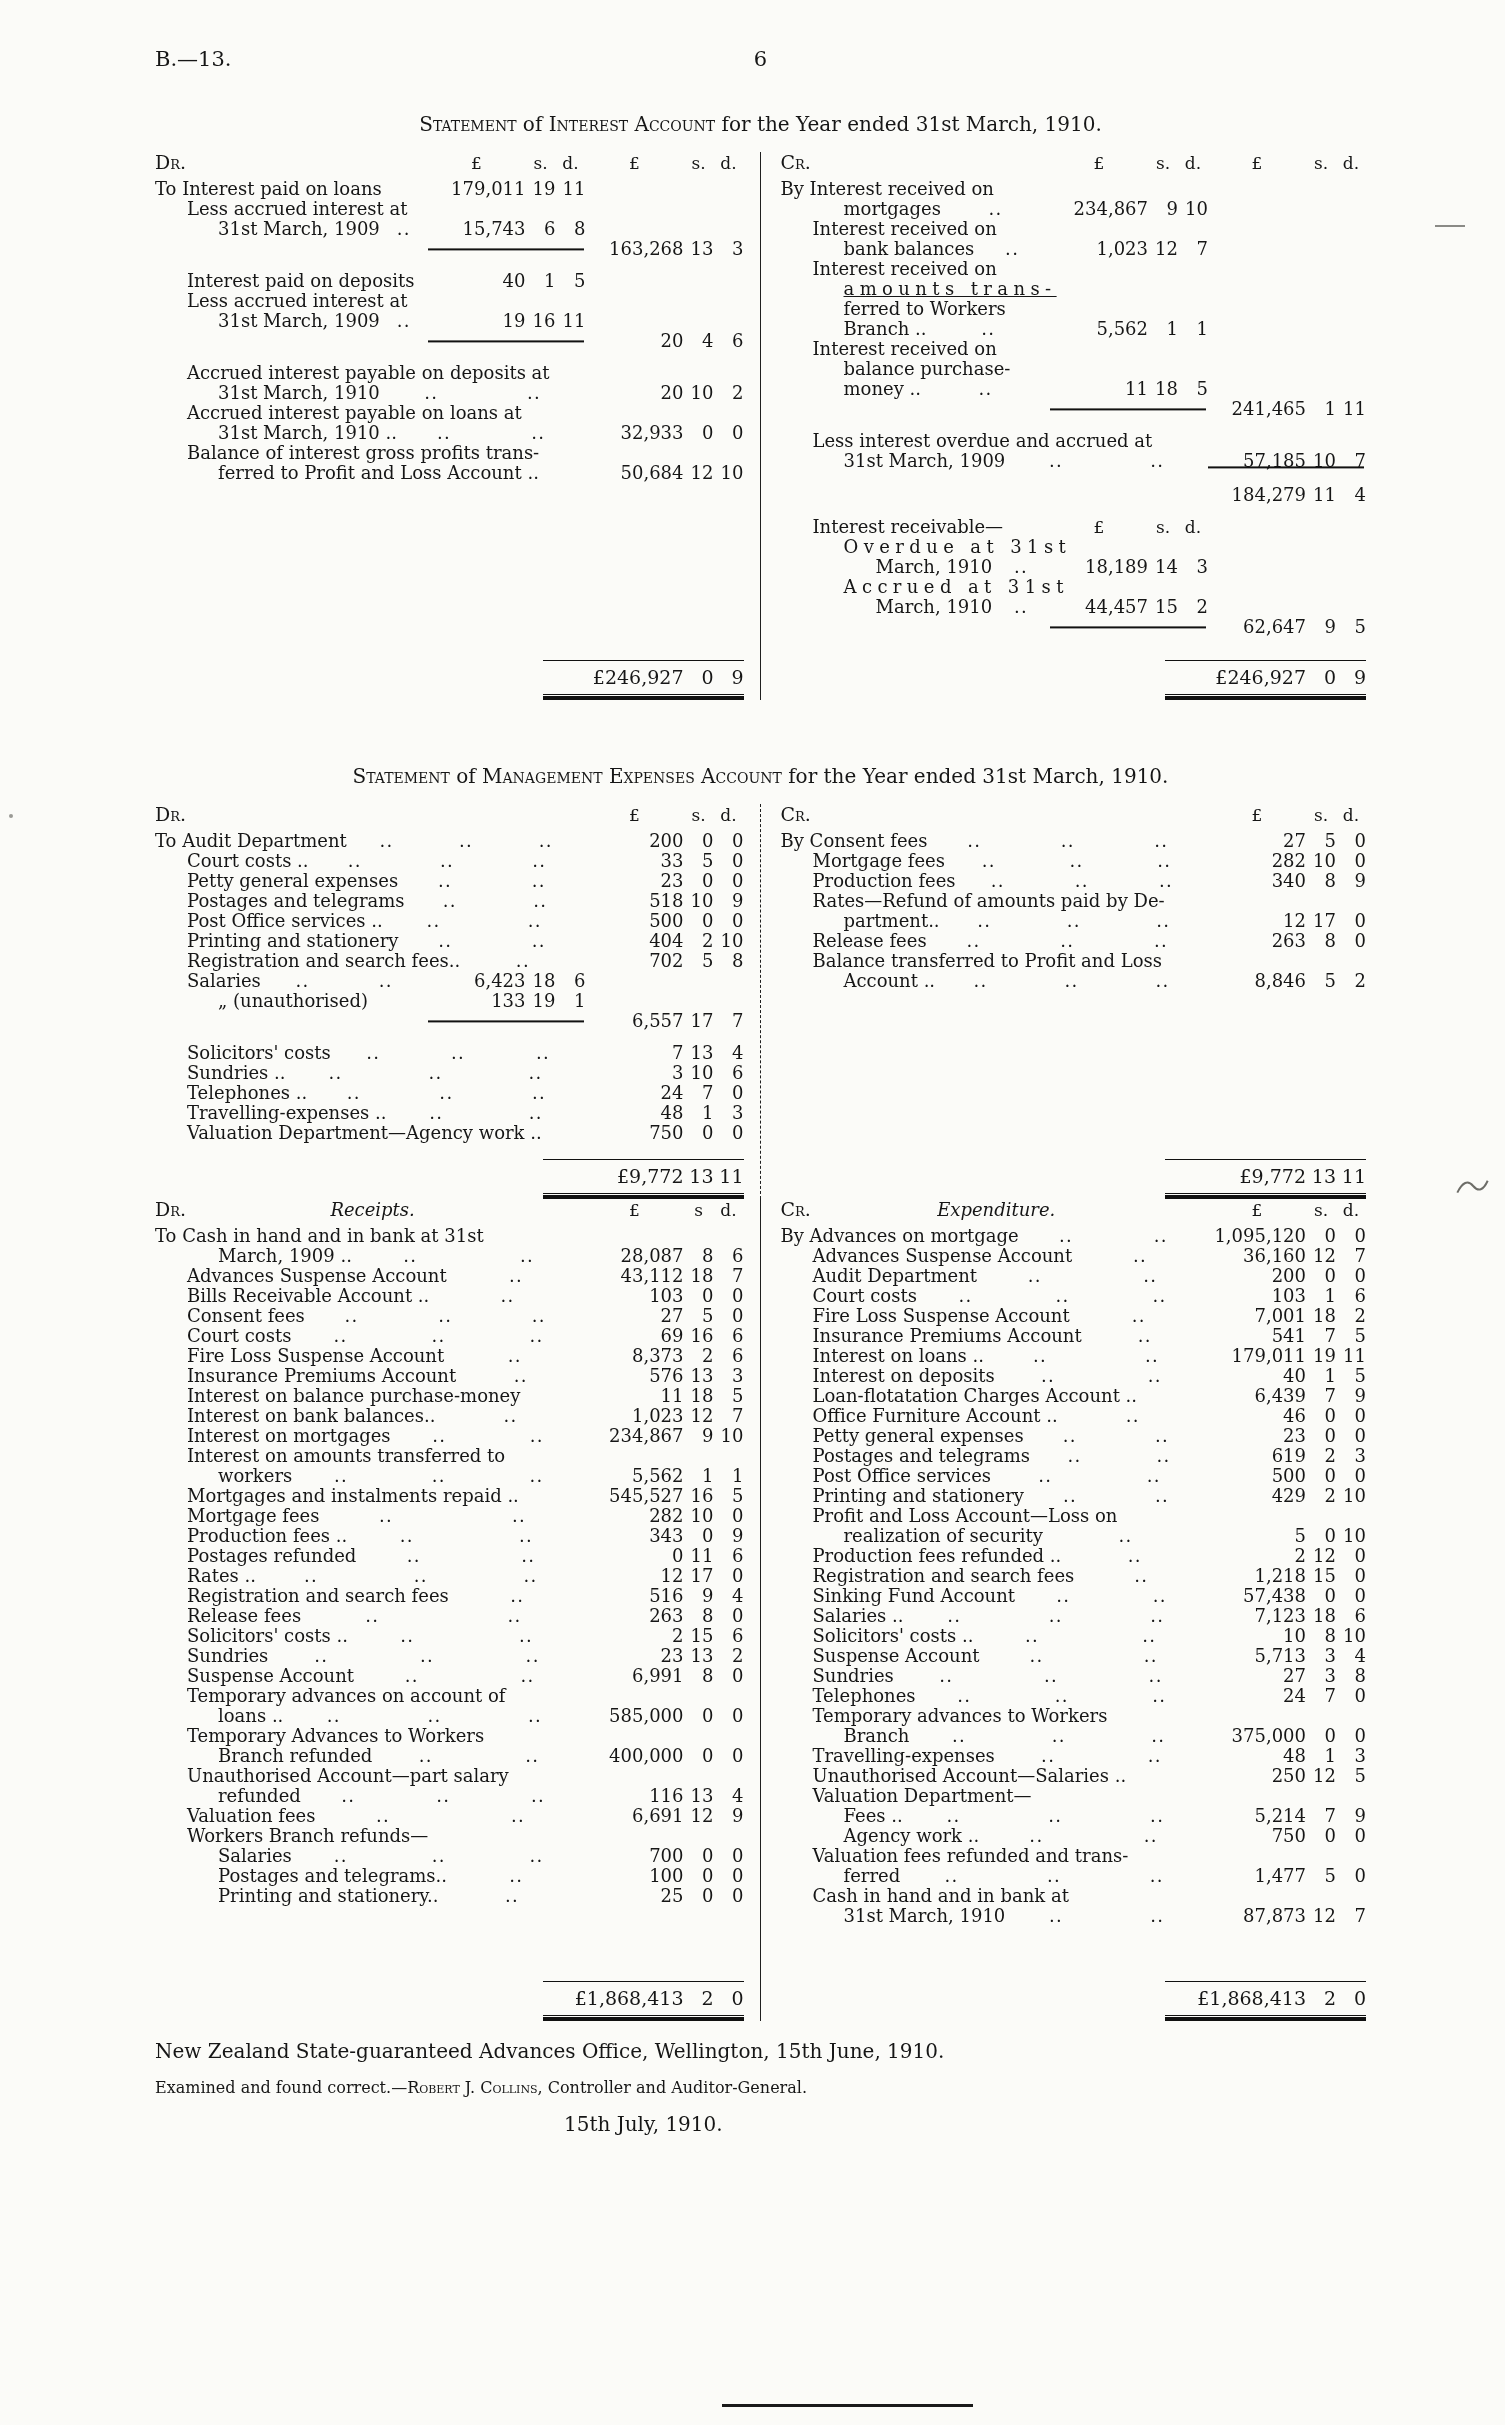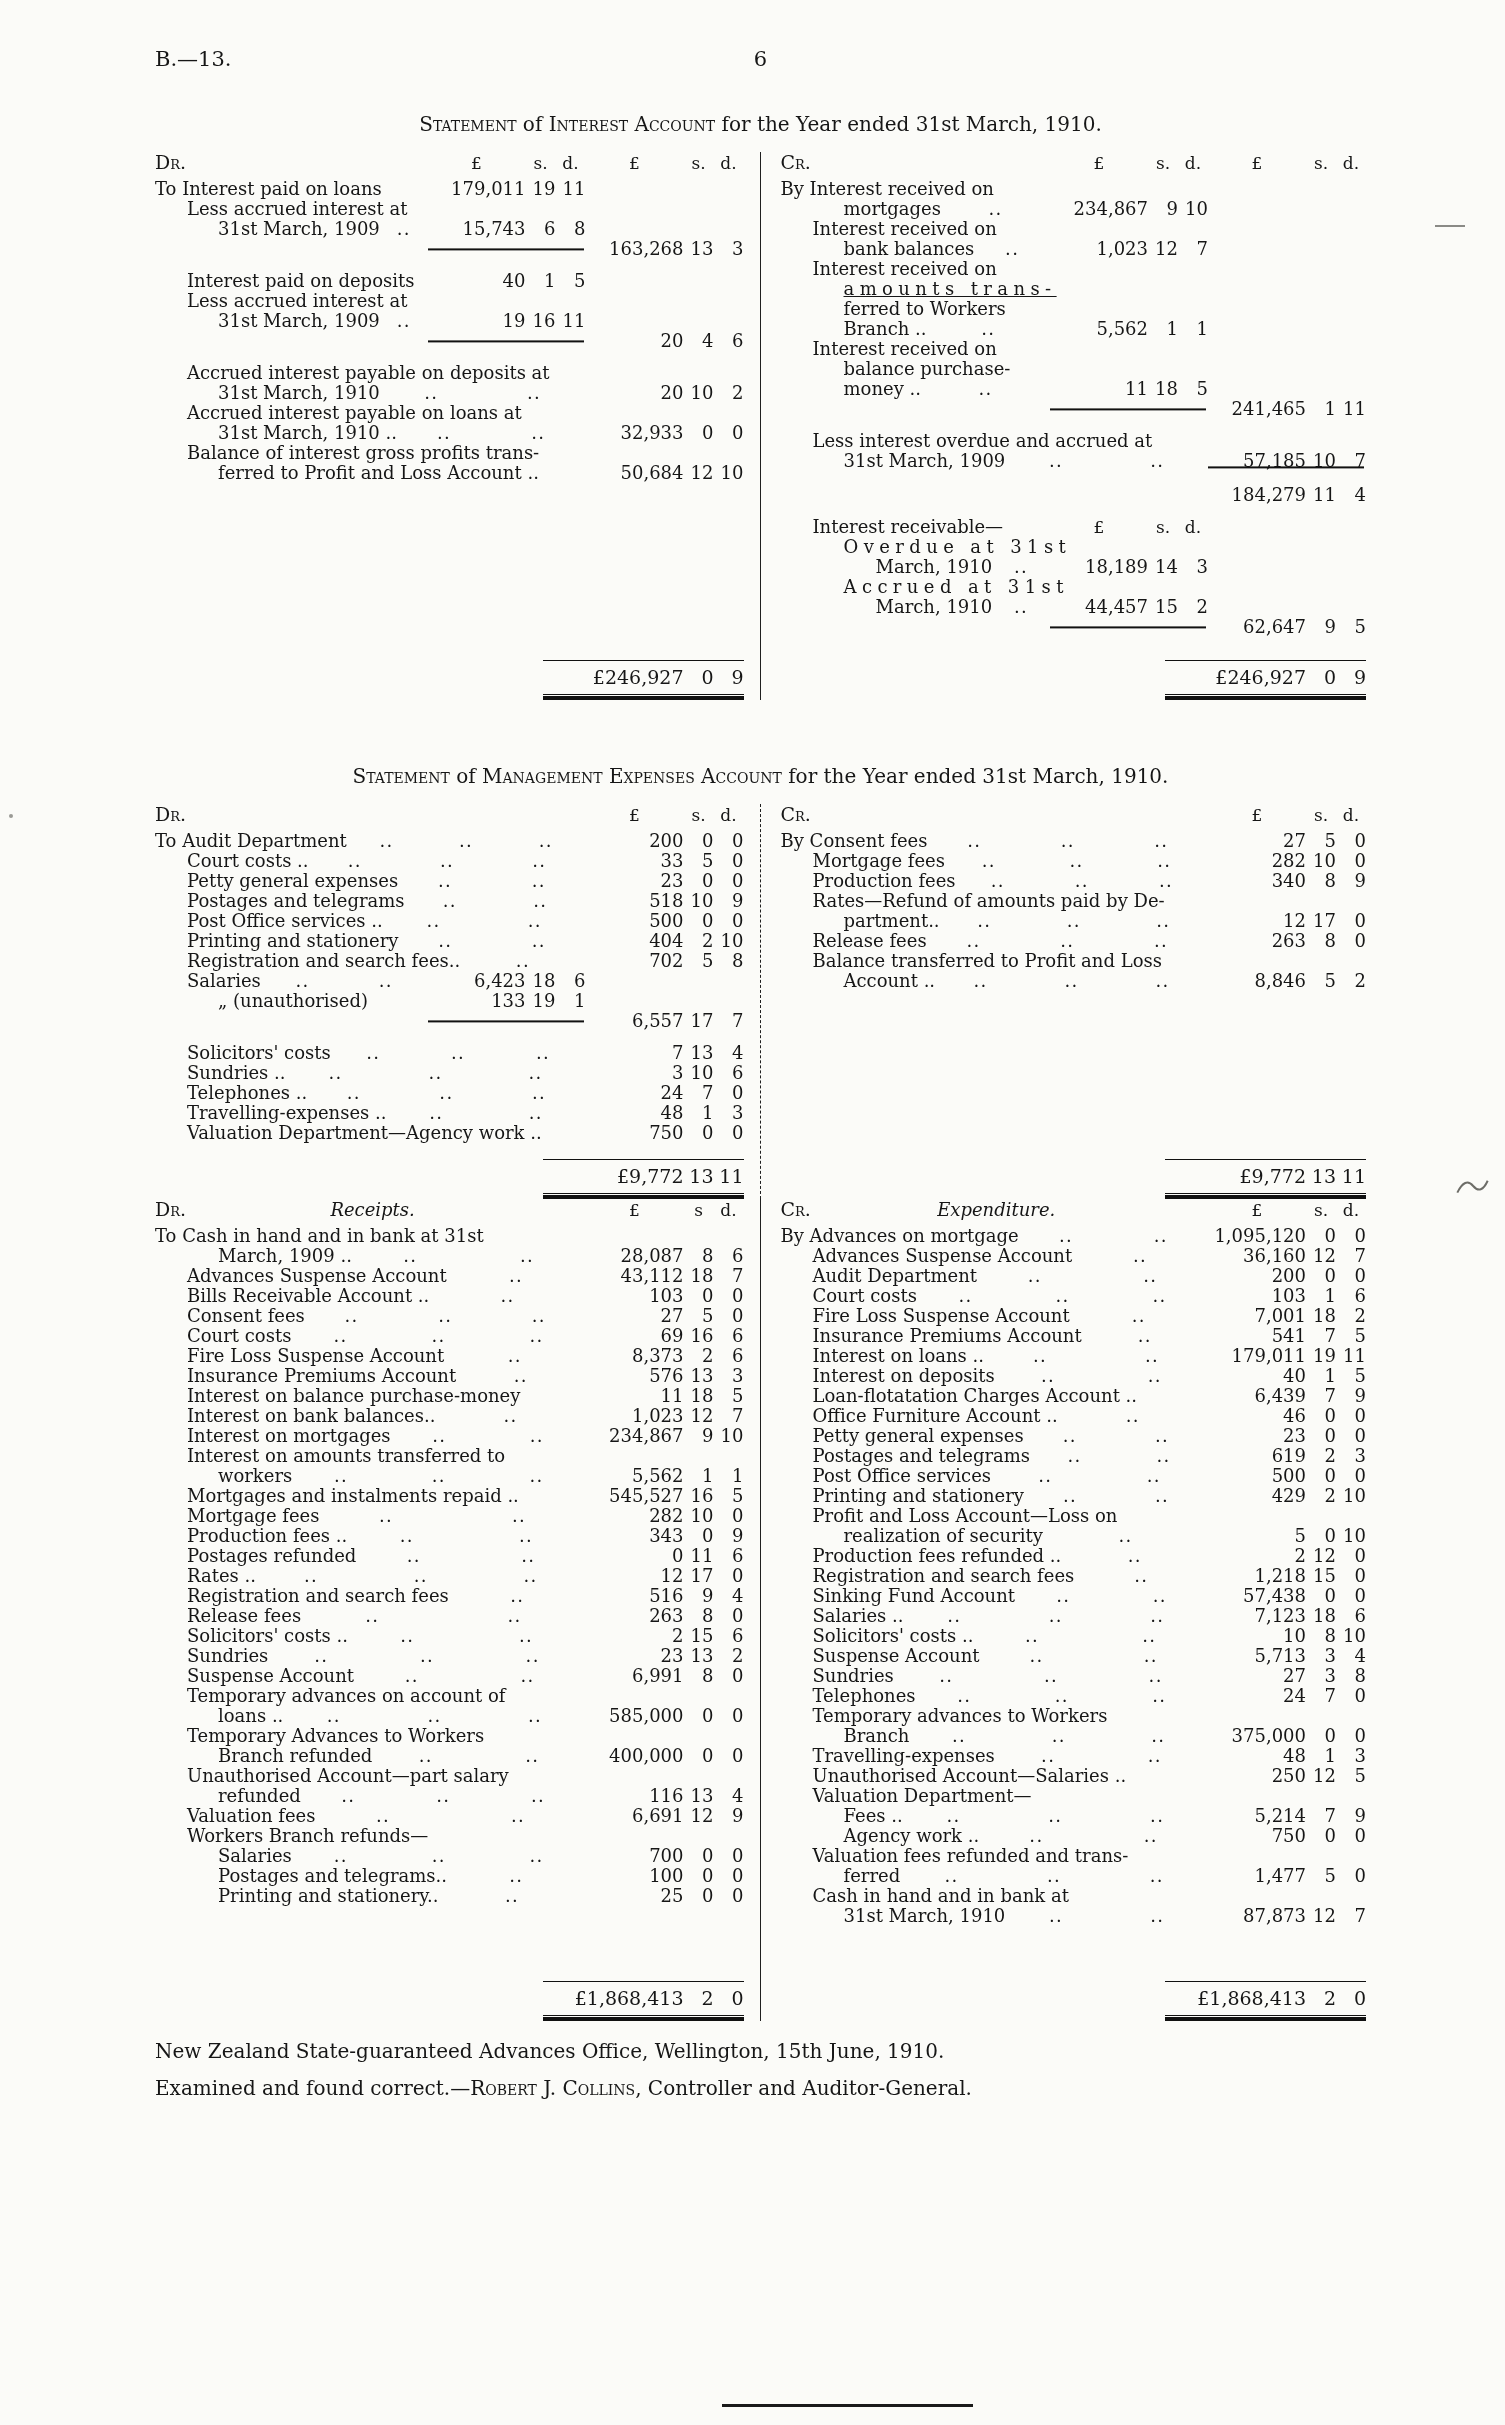--- a/index.html
+++ b/index.html
@@ -40,21 +40,21 @@
   .total{margin-top:auto;display:flex;justify-content:flex-end;padding-top:16px;}
   .tbox{width:201px;}
   .tr1{border-top:1.3px solid #111;margin-bottom:6px;}
   .tamt{display:flex;align-items:baseline;font-size:19px;}
   .tP{flex:1;text-align:right;white-space:nowrap;}
   .tS{width:30px;text-align:right;}
   .tD{width:30px;text-align:right;}
   .tdbl{margin-top:7.3px;border-top:1.3px solid #111;border-bottom:4.6px solid #111;height:6px;}
   .sigblock{margin-top:37px;padding-left:594px;font-size:20px;line-height:33px;}
   .office{margin-top:16px;font-size:20px;line-height:28px;}
-  .examined{margin-top:9.2px;font-size:20px;line-height:28px;}
+  .examined{margin-top:9.2px;font-size:16px;line-height:28px;}
   .dateline{margin-top:8px;padding-left:409px;font-size:20px;line-height:28px;}
   .art-a{position:absolute;right:41px;top:225px;width:30px;border-top:2px solid #8a8a86;}
   .art-b{position:absolute;right:17px;top:1174px;}
   .art-c{position:absolute;left:722px;top:2404px;width:251px;border-top:3.3px solid #1a1a1a;}
   .art-d{position:absolute;left:9.2px;top:814px;width:4px;height:4px;border-radius:50%;background:#9a9a96;}
 </style>
 </head>
 <body>
 
 <div class="page">
@@ -1614,20 +1614,21 @@
             </div>
           </div>
         </div>
       </section>
     </div>
 
   <div class="office">New Zealand State-guaranteed Advances Office, Wellington, 15th June, 1910.</div>
   <div class="examined">
     <span>Examined and found correct.—</span><span class="sc">Robert J. Collins</span><span>, Controller and Auditor-General.</span>
   </div>
+  <div class="dateline">15th July, 1910.</div>
 
   <div class="art-a"></div>
   <svg class="art-b" width="33" height="24" viewBox="0 0 50 36">
       <path d="M2 28 Q14 4 26 18 T48 10" stroke="#6d6d68" fill="none" stroke-width="3"></path>
     </svg>
   <div class="art-c"></div>
   <div class="art-d"></div>
 </div>
 
 

